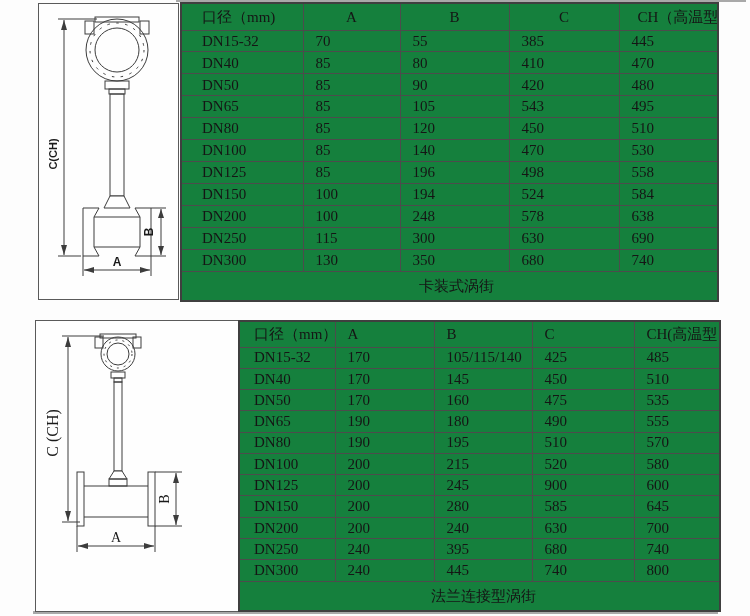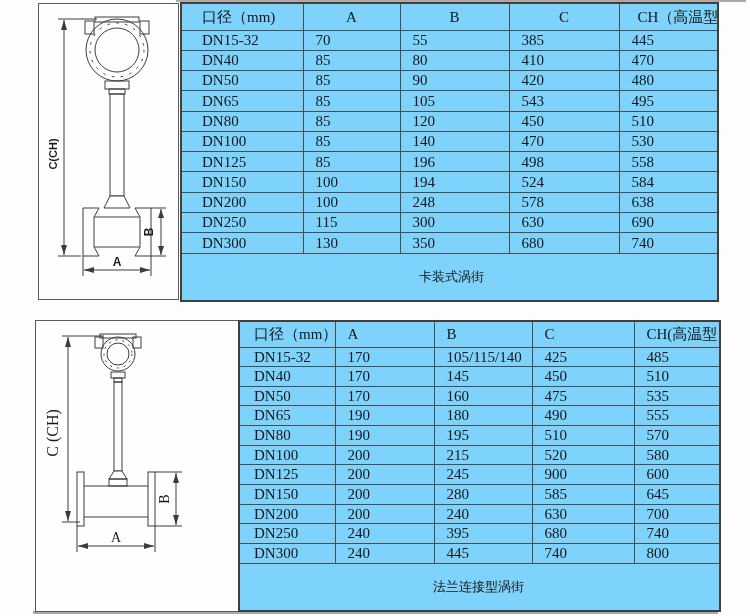--- a/index.html
+++ b/index.html
@@ -7,28 +7,28 @@
     width:750px;height:616px;position:relative;background:#fdfdfd;
     font-family:"Liberation Serif","DejaVu Serif",serif;
     overflow:hidden;
   }
   .abs{position:absolute;}
   
   .strip{background:#a9a9a9;}
   
   .draw-box{border:1px solid #5a5a5a;background:#fefefe;box-sizing:border-box;}
   
-  .tbl{border-collapse:collapse;table-layout:fixed;background:#7dd3fc;box-sizing:border-box;
+  .tbl{border-collapse:collapse;table-layout:fixed;background:#15803d;box-sizing:border-box;
        border:2px solid #3f3f3f;}
   .tbl th,.tbl td{
     border:1px solid #4c4c4c;font-weight:normal;font-size:15px;color:#151515;
     padding:0 4px 0 12px;text-align:left;white-space:nowrap;overflow:hidden;
     line-height:1.1;
   }
-  .tbl tfoot td{text-align:center;padding:16px;font-size:13px;}
+  .tbl tfoot td{text-align:center;padding:6px;font-size:15px;}
   
   .tbl-top{position:absolute;left:180px;top:2px;width:537px;height:300px;}
   .tbl-top th:nth-child(2),.tbl-top th:nth-child(3),.tbl-top th:nth-child(4){text-align:center;padding:0;}
   .tbl-top th:first-child,.tbl-top td:first-child{padding-left:20px;}
   .tbl-top th:last-child{padding-left:18px;}
   .tbl-top thead tr{height:27px;}
   .tbl-top tfoot tr{height:25px;}
   
   .tbl-bot{position:absolute;left:202px;top:320px;width:481px;height:292px;margin-left:36px;}
   .tbl-bot th:first-child,.tbl-bot td:first-child{padding-left:14px;}

